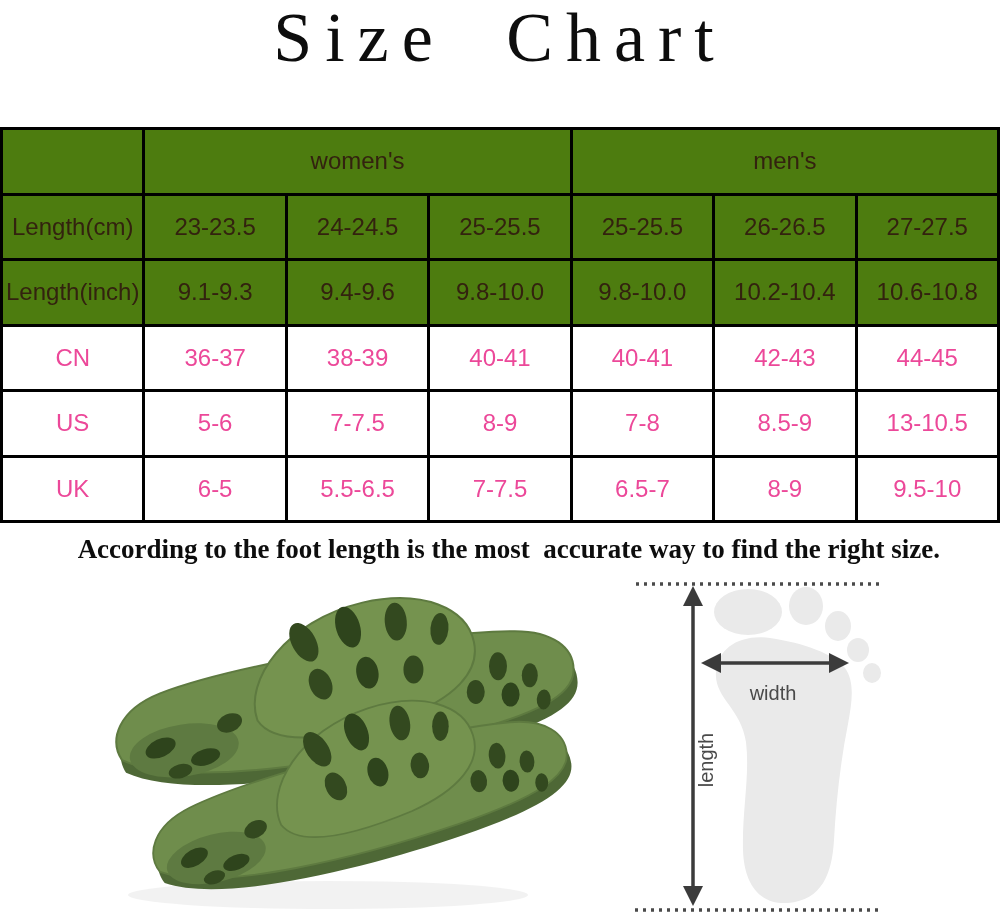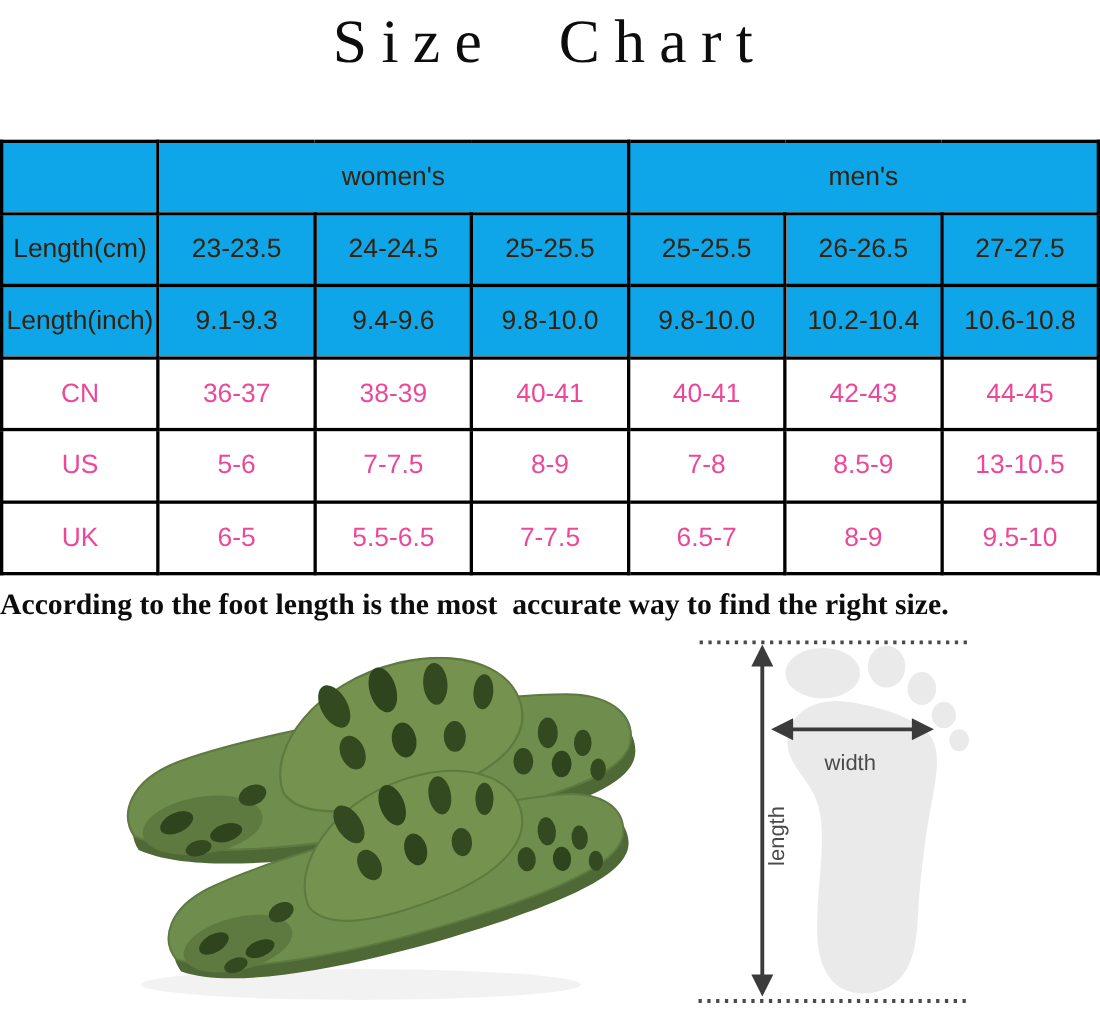--- a/index.html
+++ b/index.html
@@ -3,33 +3,33 @@
 <meta charset="utf-8">
 <style>
   html,body{margin:0;padding:0;background:#ffffff;}
   .canvas{
     position:relative;width:1000px;height:919px;background:#ffffff;overflow:hidden;
     font-family:"Liberation Sans",sans-serif;
   }
   .title{
     position:absolute;top:2px;left:0;width:1000px;margin:0;
     text-align:center;font-family:"Liberation Serif",serif;font-weight:400;
-    font-size:56px;line-height:72px;letter-spacing:13px;word-spacing:30px;color:#0d0d0d;
+    font-size:70px;line-height:72px;letter-spacing:13px;word-spacing:30px;color:#0d0d0d;
   }
   table.size-table{
     position:absolute;top:127px;left:0;width:1000px;height:396px;
     border-collapse:collapse;table-layout:fixed;
   }
   table.size-table th,table.size-table td{
     border:3px solid #000;text-align:center;vertical-align:middle;
     font-size:24px;font-weight:400;color:#ec4899;padding:0;overflow:hidden;
   }
-  tr.orange th,tr.orange td{background:#0ea5e9;color:#33220f;}
+  tr.orange th,tr.orange td{background:#4d7c0f;color:#33220f;}
   .note{
-    position:absolute;top:529px;left:0;width:940px;margin:0;text-align:left;
+    position:absolute;top:529px;left:0;width:940px;margin:0;text-align:right;
     font-family:"Liberation Serif",serif;font-weight:700;font-size:27px;line-height:40px;
     color:#0d0d0d;white-space:pre;
   }
   .slippers{position:absolute;left:28px;top:597px;width:570px;height:322px;}
   .foot-diagram{position:absolute;left:612px;top:572px;width:380px;height:345px;}
   .diag-label{font-family:"Liberation Sans",sans-serif;font-size:20px;fill:#4a4a4a;}
 </style>
 </head>
 <body>
 

